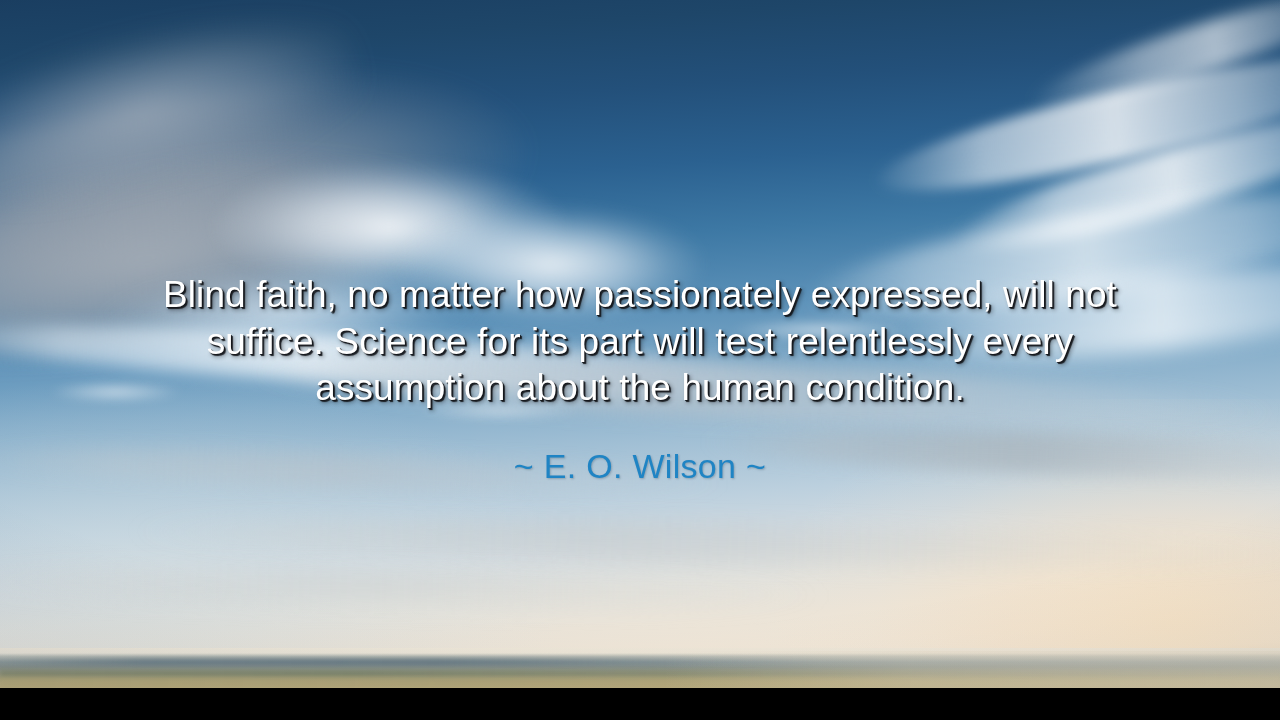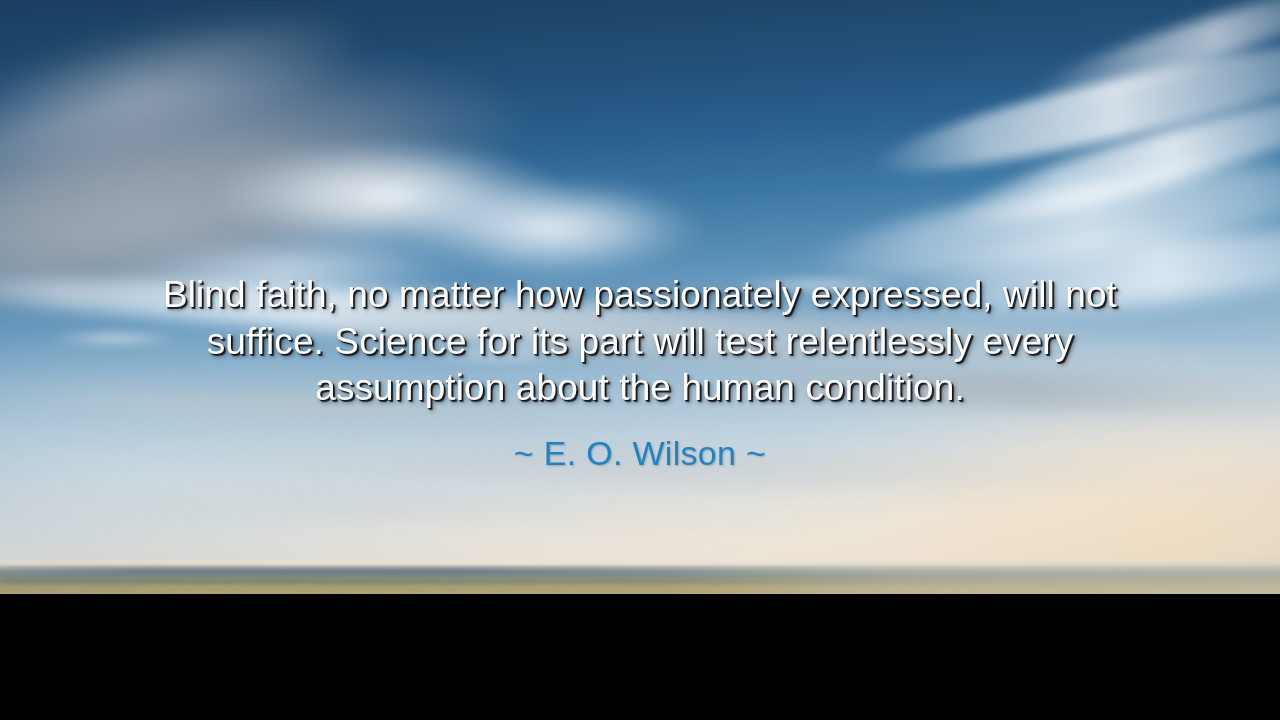--- a/index.html
+++ b/index.html
@@ -8,21 +8,21 @@
     padding: 0;
     background: #000;
   }
   body {
     font-family: "Liberation Sans", sans-serif;
   }
 
   #stage {
     position: relative;
     width: 1280px;
-    height: 594px;
+    height: 688px;
     overflow: hidden;
   }
   
   .sky-base2 {
     position: absolute;
     inset: 0;
     background: linear-gradient(
       176deg,
       #1a3e61 0%,
       #1e4669 8%,
@@ -457,21 +457,21 @@
     font-weight: 400;
     color: #ffffff;
     letter-spacing: 0.1px;
     text-shadow:
       2px 2px 1px rgba(20,22,26,0.92),
       1px 1px 0px rgba(20,22,26,0.8),
       3px 3px 4px rgba(15,18,22,0.45);
     white-space: pre-line;
   }
   .attribution {
-    margin: 3px;
+    margin: 16px;
     padding-top: 17px;
     font-family: "Liberation Sans", sans-serif;
     font-size: 34px;
     line-height: 42px;
     font-weight: 400;
     color: #1f84c4;
     letter-spacing: 0.3px;
     text-shadow: 1px 1px 2px rgba(40,60,80,0.28);
   }
 

